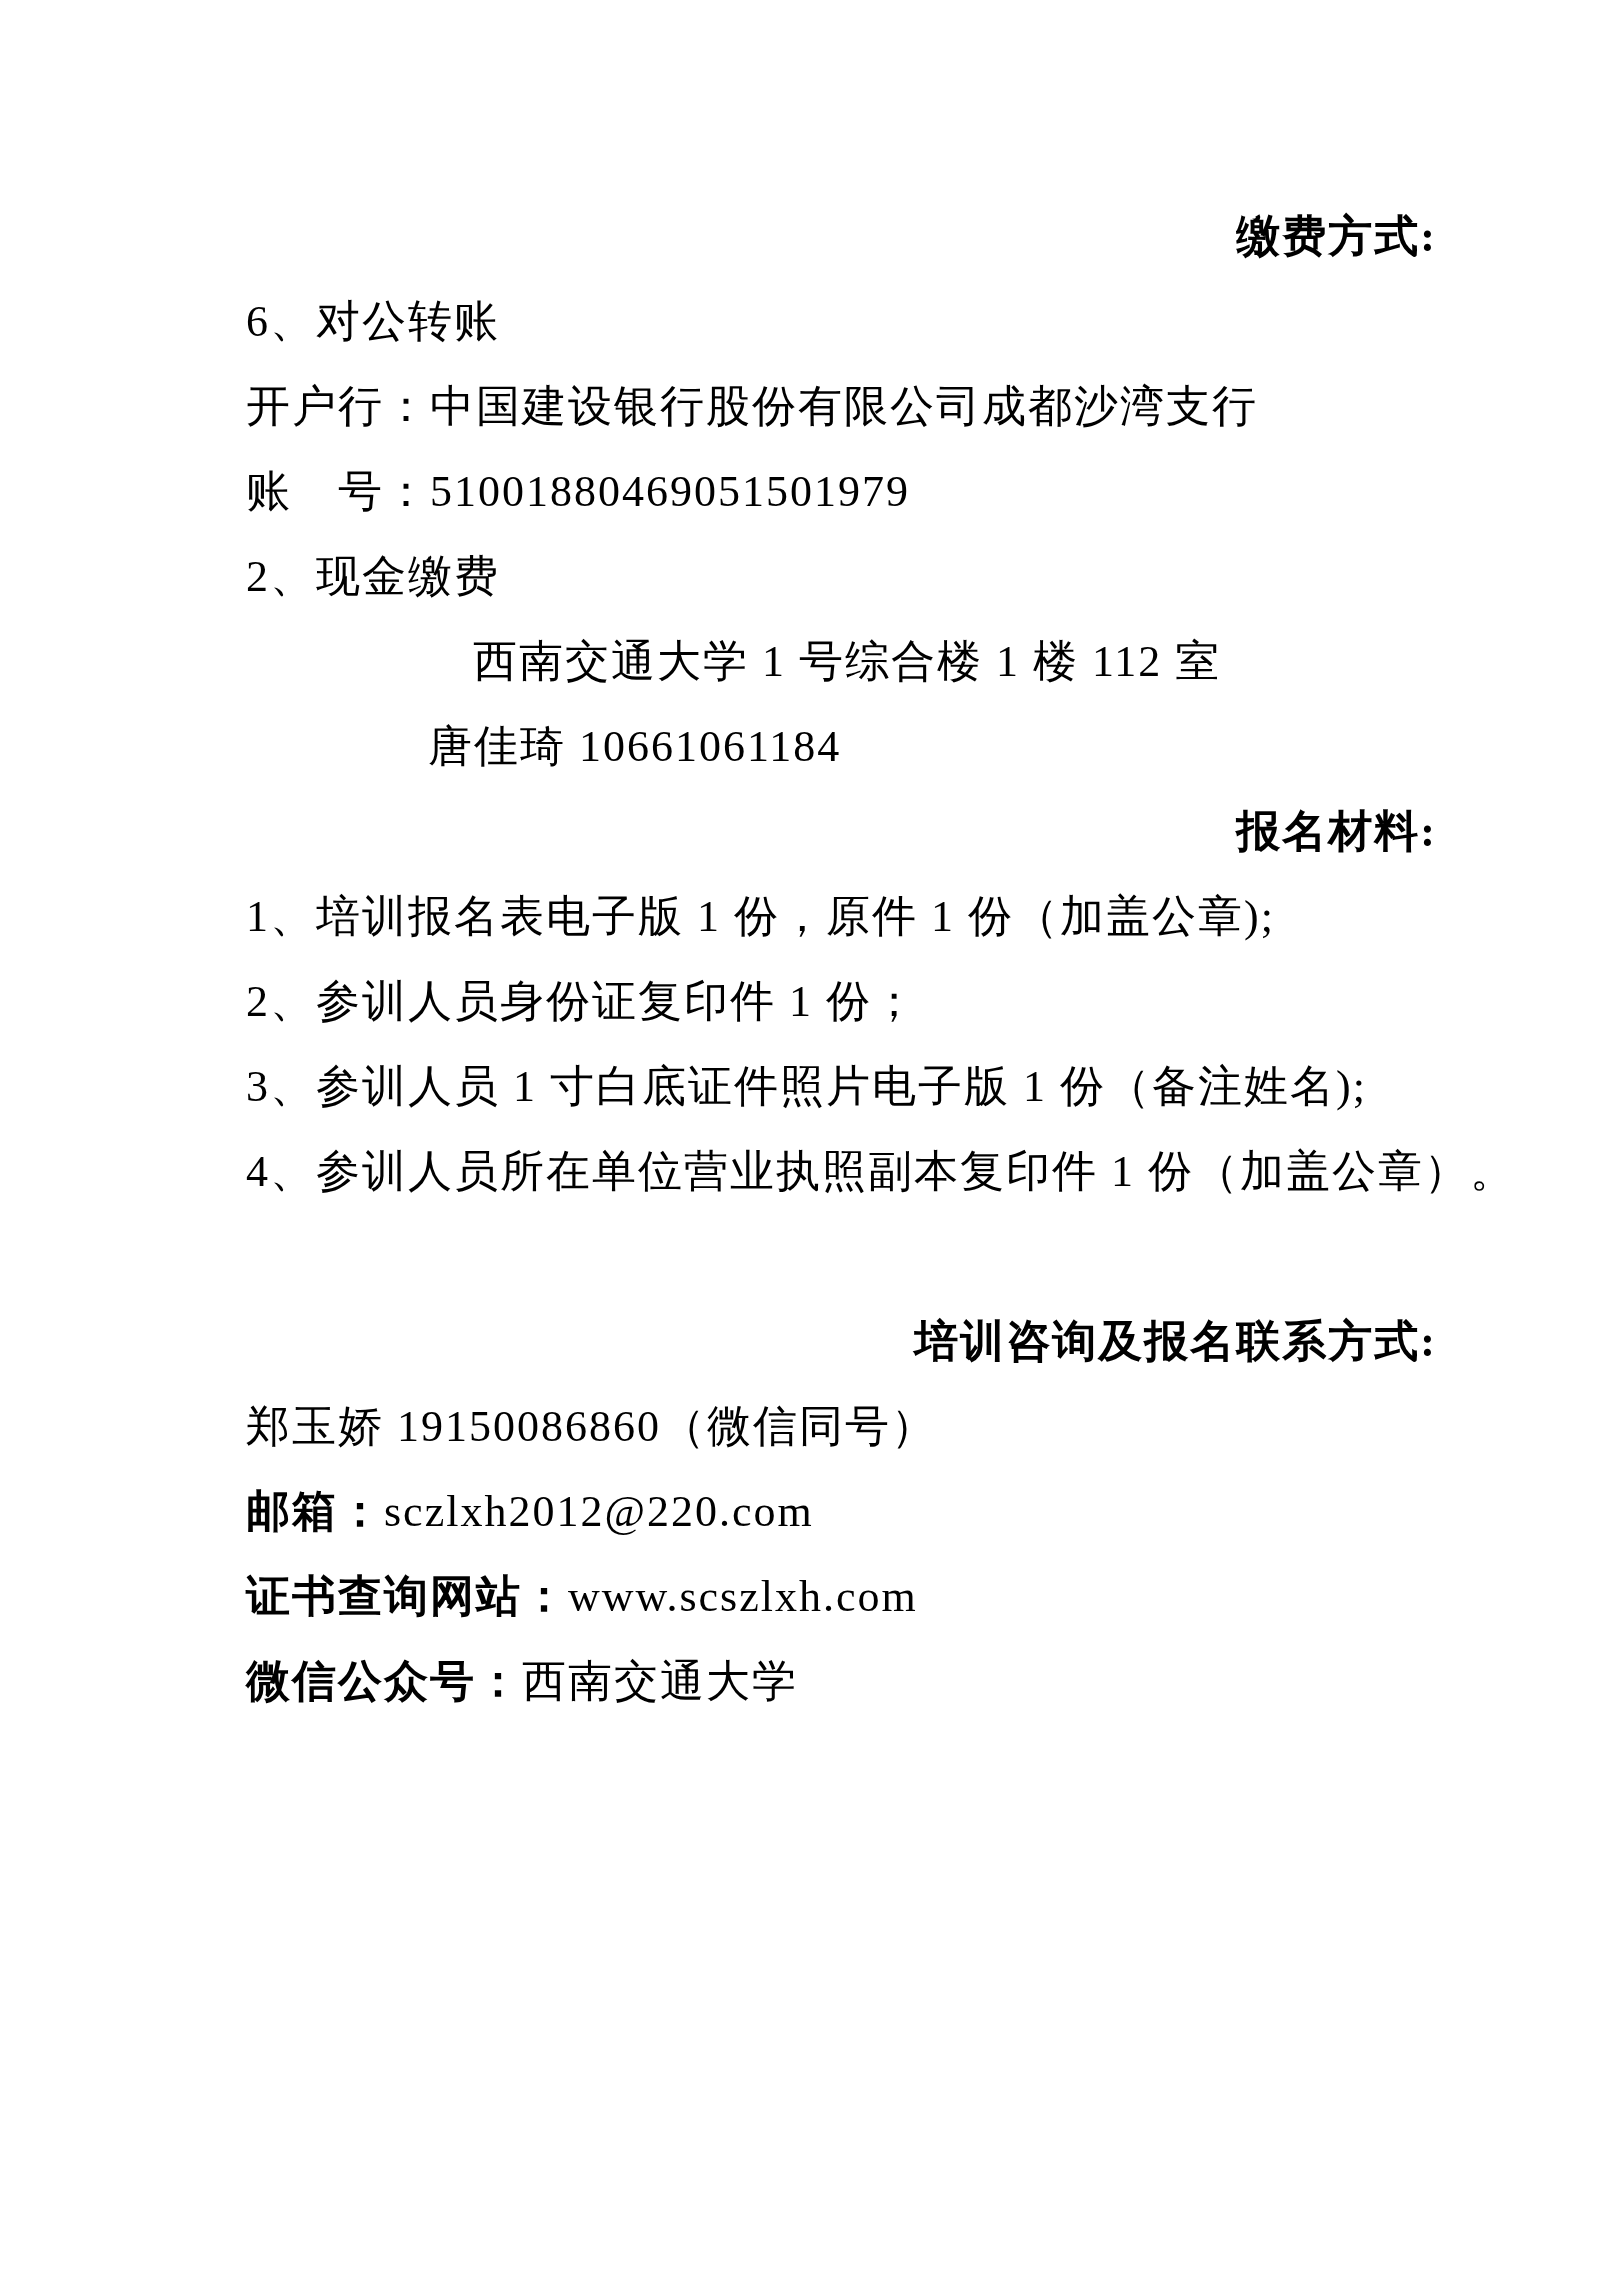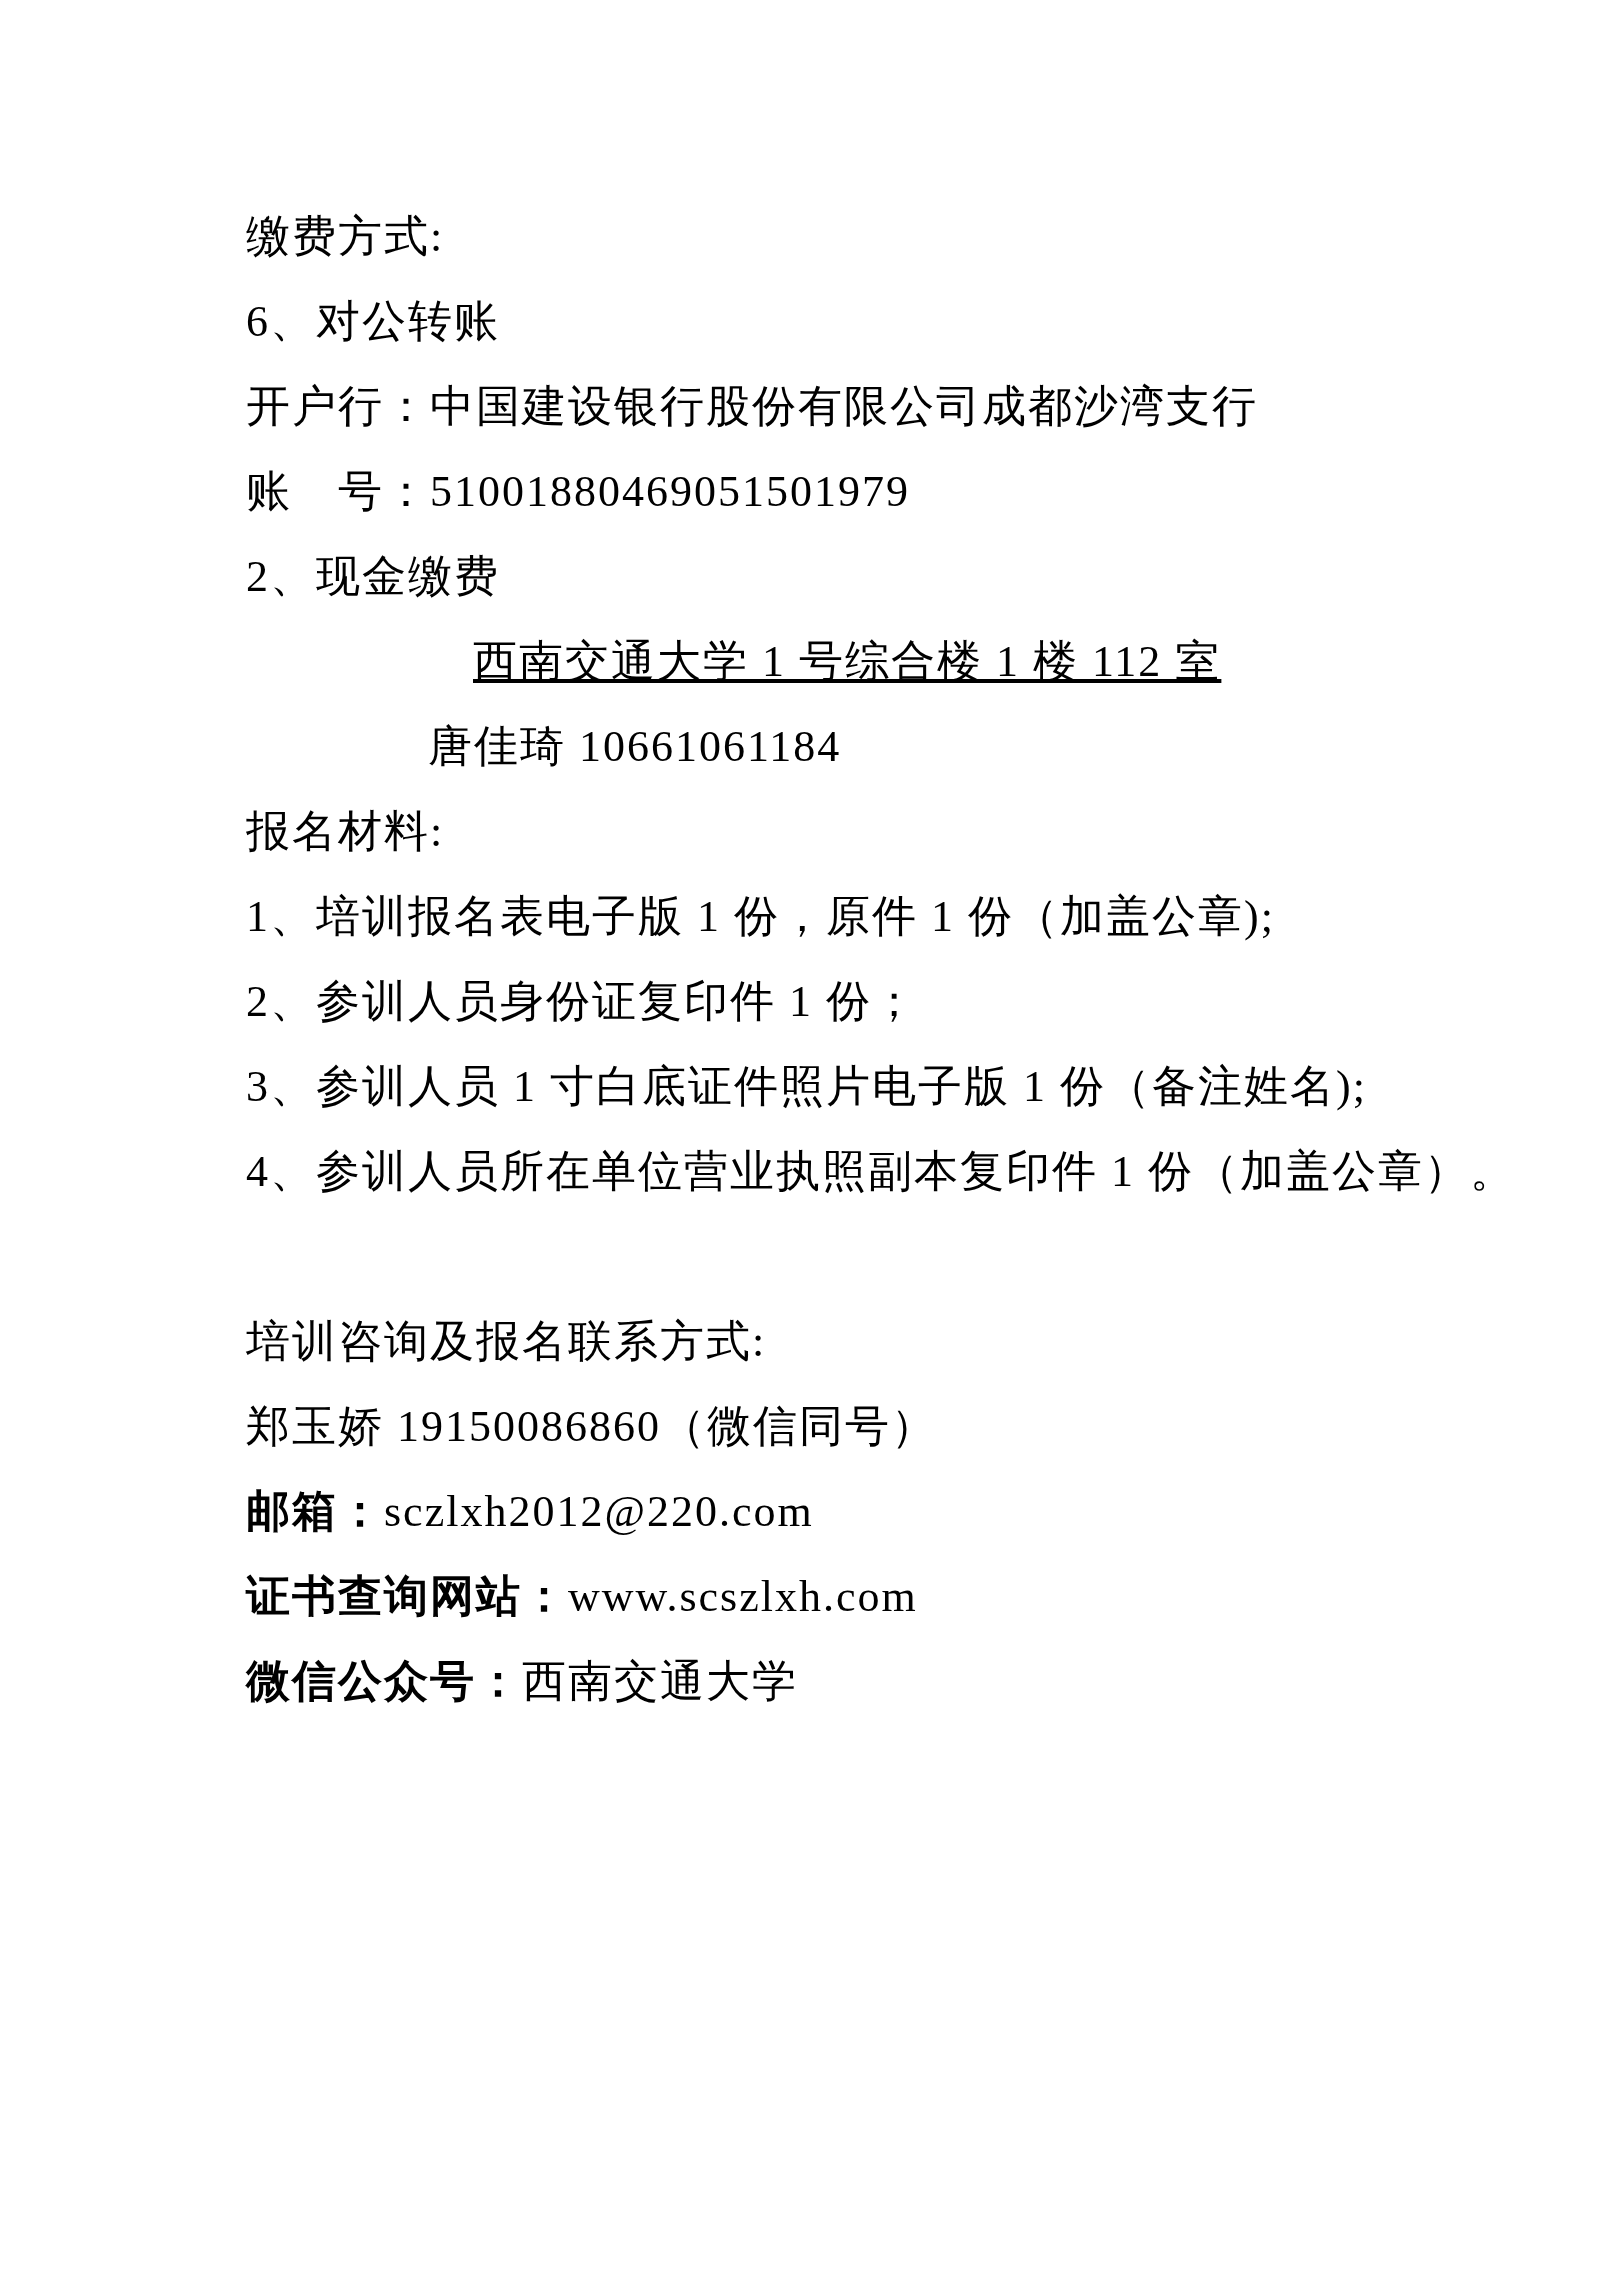--- a/index.html
+++ b/index.html
@@ -20,23 +20,23 @@
     top: 194px;
     width: 1191px;
     font-size: 44px;
     line-height: 85px;
     letter-spacing: 2px;
   }
   .ln {
     margin: 0;
     white-space: nowrap;
   }
-  .b { font-weight: normal; }
+  .b { font-weight: bold; text-align: right; }
   .ind4 { padding-left: 182px; }
-  .ind5 { padding-left: 227px; text-decoration: underline; }
+  .ind5 { padding-left: 227px; }
   .blank { height: 85px; }
   .lbl { font-weight: bold; }
   .val { font-weight: normal; }
 </style>
 </head>
 <body>
 
 <div class="doc">
 
   <p class="ln b">缴费方式:</p>

